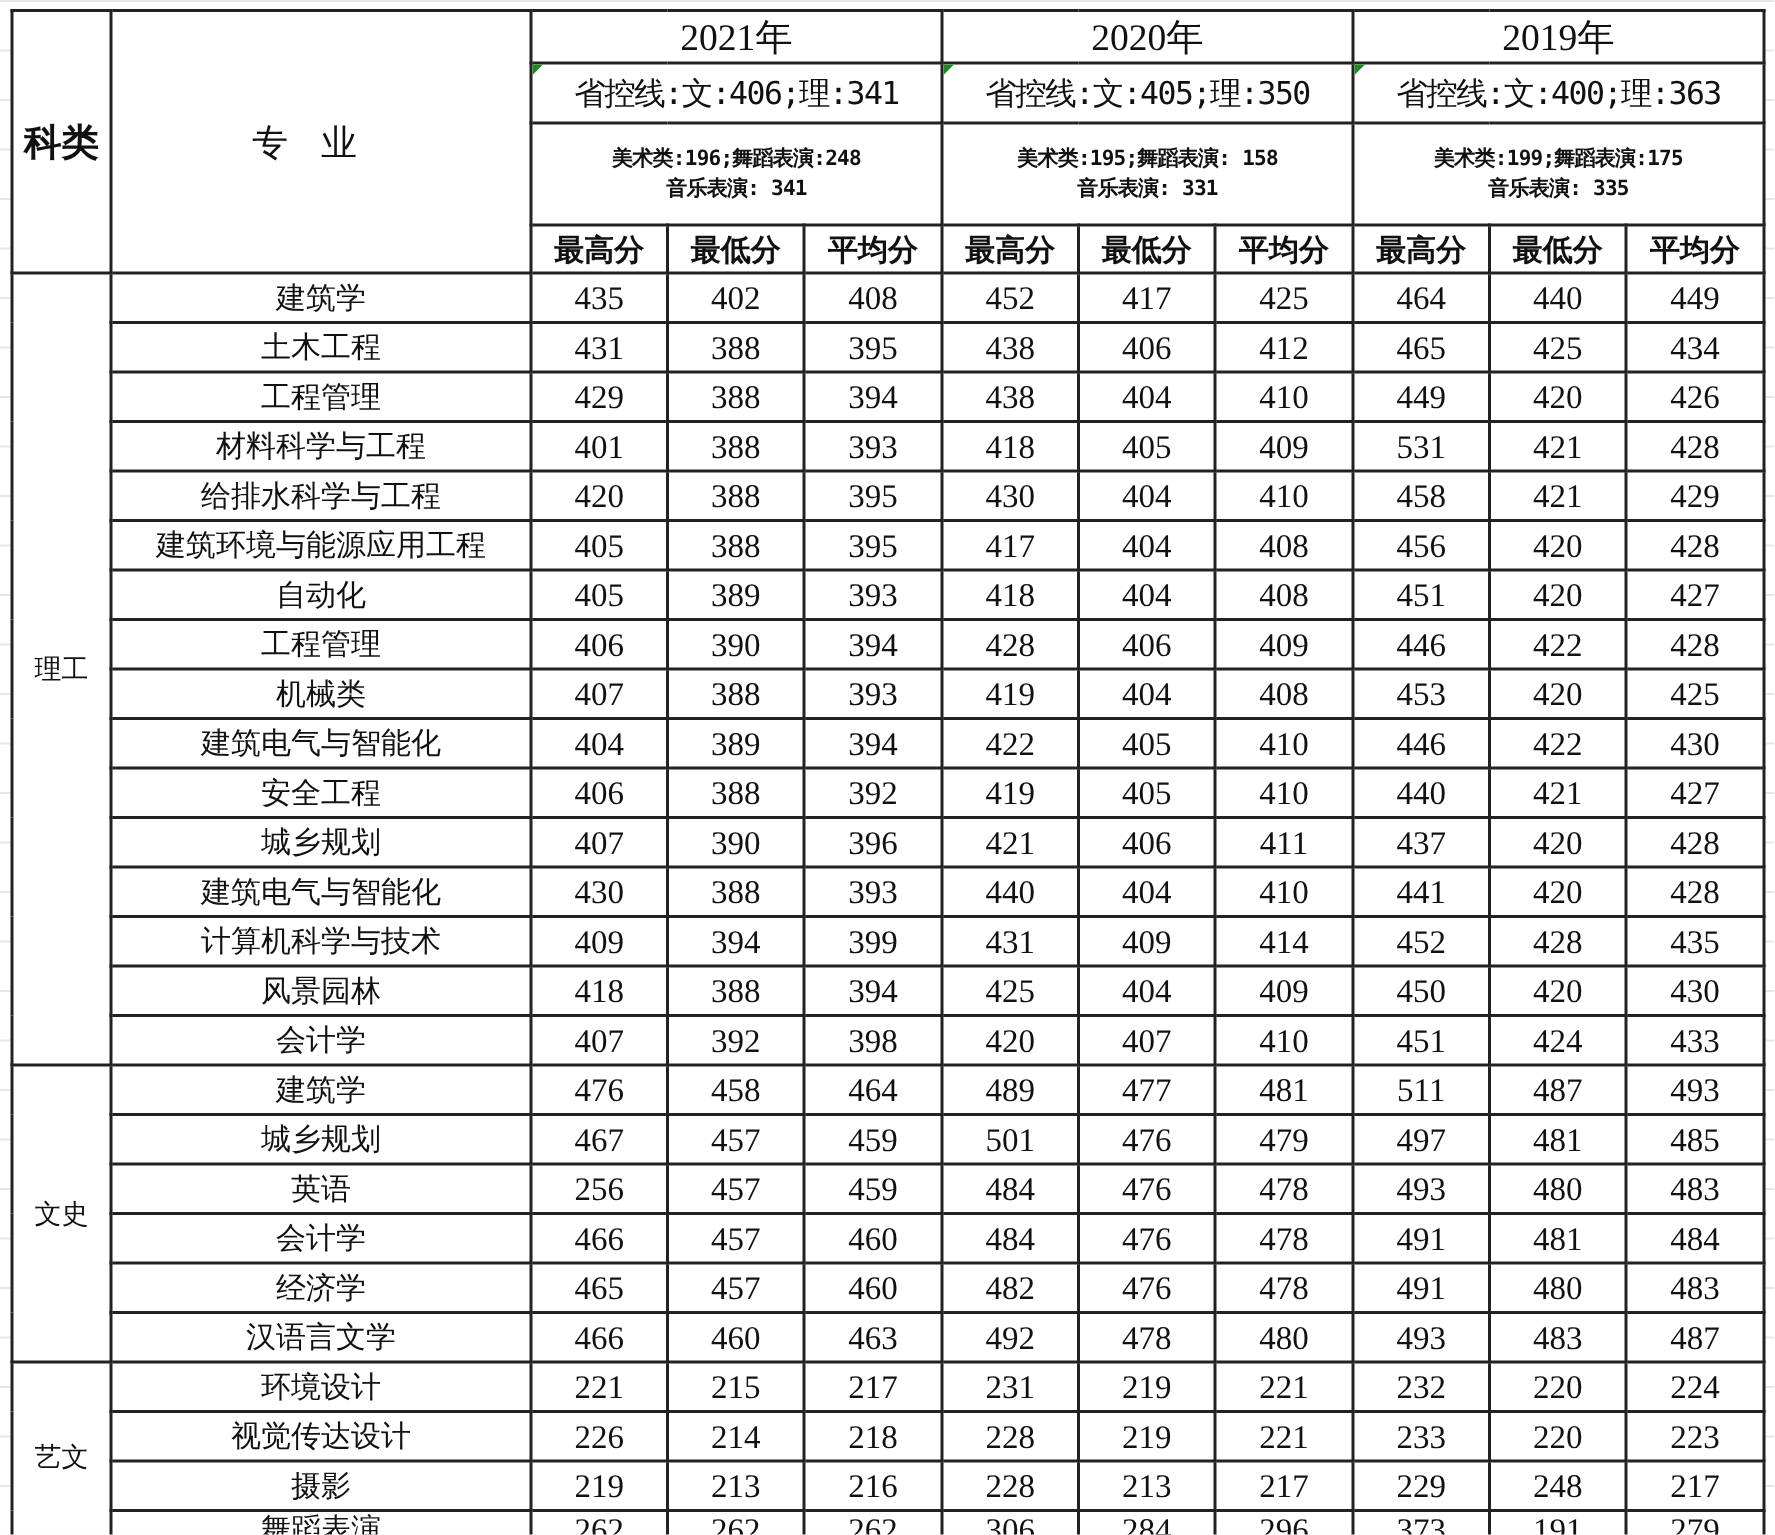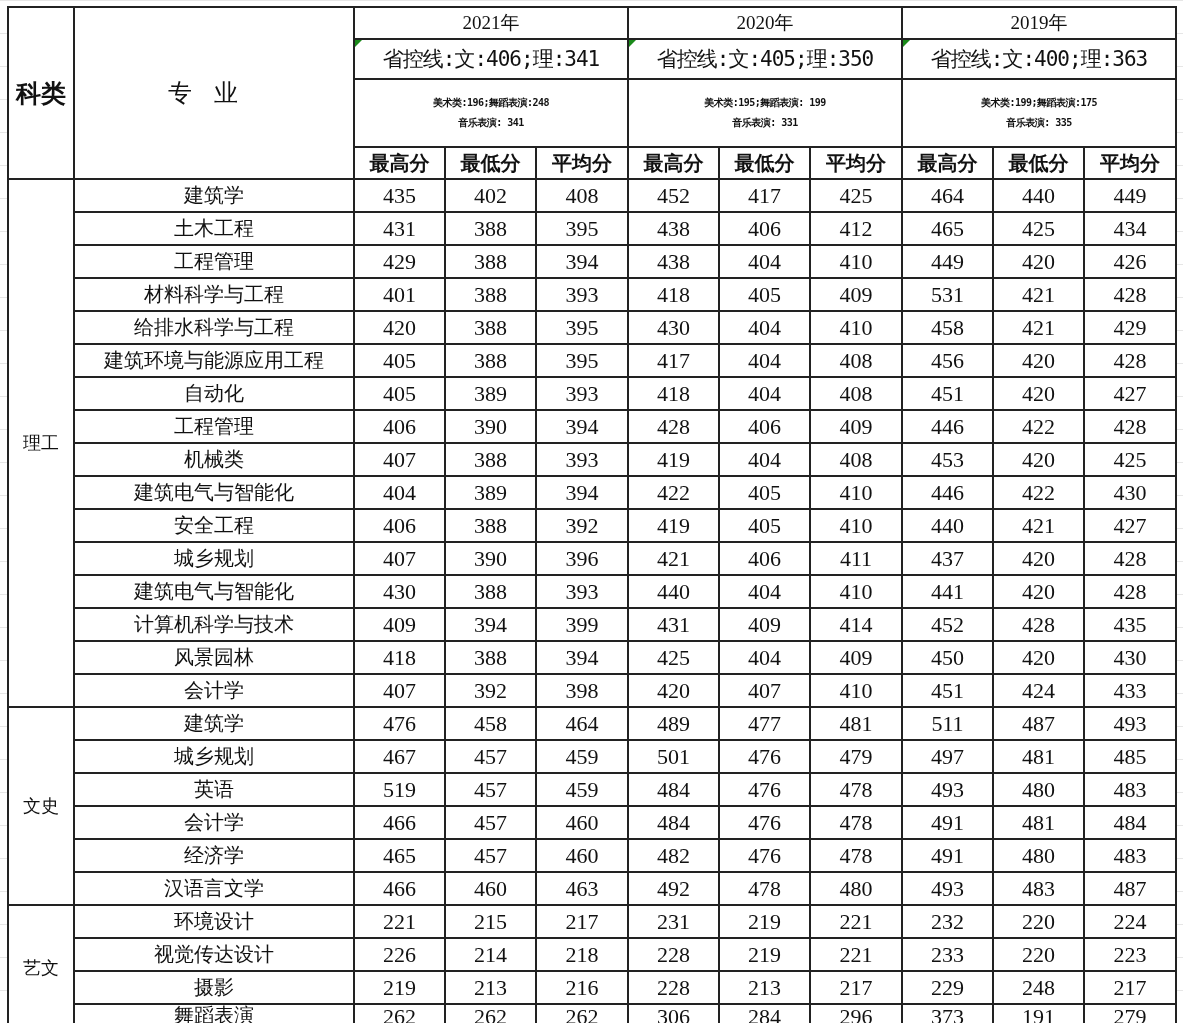--- a/index.html
+++ b/index.html
@@ -4,27 +4,27 @@
 <style>
   html, body { margin:0; padding:0; background:#ffffff; }
   body { width:1183px; height:1023px; overflow:hidden; position:relative; font-family:"Liberation Serif","DejaVu Serif",serif; color:#111; }
   .gridbg { position:absolute; left:0; top:0; width:1183px; height:1023px;
     background-image: linear-gradient(#e6e6e6 1px, transparent 1px);
     background-size: 100% 33px; z-index:0; }
   table.score { position:absolute; left:7px; top:6px; border-collapse:collapse; table-layout:fixed; z-index:1; background:#fff; }
   table.score td, table.score th { border:2px solid #222; padding:0; text-align:center; vertical-align:middle; overflow:hidden; white-space:nowrap; }
   .hdr-cat { font-family:"DejaVu Sans",sans-serif; font-weight:bold; font-size:25px; }
   .hdr-major { font-family:"DejaVu Sans",sans-serif; font-weight:normal; font-size:24px; letter-spacing:22px; }
-  .year { font-size:19px; font-weight:normal; height:30px; }
+  .year { font-size:25px; font-weight:normal; height:30px; }
   .ctrl { font-family:"DejaVu Sans Mono",monospace; font-size:21px; height:38px; position:relative; letter-spacing:-1px;margin-left:19px; }
   .ctrl .flag { position:absolute; left:0; top:0; width:0; height:0; border-top:7px solid #1a8a1a; border-right:7px solid transparent; }
-  .art { font-family:"DejaVu Sans Mono",monospace; font-weight:bold; font-size:10px; line-height:20px; height:66px; letter-spacing:-0.5px; }
+  .art { font-family:"DejaVu Sans Mono",monospace; font-weight:bold; font-size:14px; line-height:20px; height:66px; letter-spacing:-0.5px; }
   .colh { font-family:"DejaVu Sans",sans-serif; font-weight:bold; font-size:20px; height:30px; }
   .num { font-size:22px; height:31px; }
-  .major { font-family:Liberation Mono, monospace; font-size:20px; }
+  .major { font-family:Liberation Serif, serif; font-size:20px; }
   .cat { font-family:"DejaVu Sans",sans-serif; font-size:18px; }
   tr.cut td { height:18px; vertical-align:top; line-height:24px; }
 </style>
 </head>
 <body>
 
 <div class="gridbg"></div>
 
 <table class="score" id="score-table">
   <colgroup>
@@ -52,21 +52,21 @@
       <td colspan="3" class="ctrl"><span class="flag"></span><span>省控线:文:406;理:341</span></td>
       <td colspan="3" class="ctrl"><span class="flag"></span><span>省控线:文:405;理:350</span></td>
       <td colspan="3" class="ctrl"><span class="flag"></span><span>省控线:文:400;理:363</span></td>
     </tr>
     <tr>
       <td colspan="3" class="art">
           <div>美术类:196;舞蹈表演:248</div>
           <div>音乐表演: 341</div>
         </td>
       <td colspan="3" class="art">
-          <div>美术类:195;舞蹈表演: 199</div>
+          <div>美术类:195;舞蹈表演: 158</div>
           <div>音乐表演: 331</div>
         </td>
       <td colspan="3" class="art">
           <div>美术类:199;舞蹈表演:175</div>
           <div>音乐表演: 335</div>
         </td>
     </tr>
     <tr id="subcol-row">
         <td class="colh">最高分</td>
         <td class="colh">最低分</td>
@@ -293,21 +293,21 @@
         <td class="num">459</td>
         <td class="num">501</td>
         <td class="num">476</td>
         <td class="num">479</td>
         <td class="num">497</td>
         <td class="num">481</td>
         <td class="num">485</td>
       </tr>
       <tr>
         <td class="major">英语</td>
-        <td class="num">519</td>
+        <td class="num">256</td>
         <td class="num">457</td>
         <td class="num">459</td>
         <td class="num">484</td>
         <td class="num">476</td>
         <td class="num">478</td>
         <td class="num">493</td>
         <td class="num">480</td>
         <td class="num">483</td>
       </tr>
       <tr>

